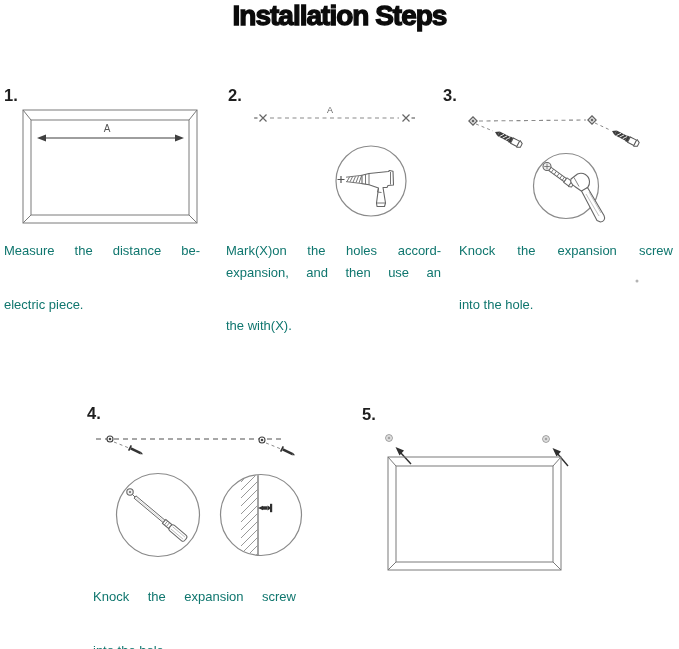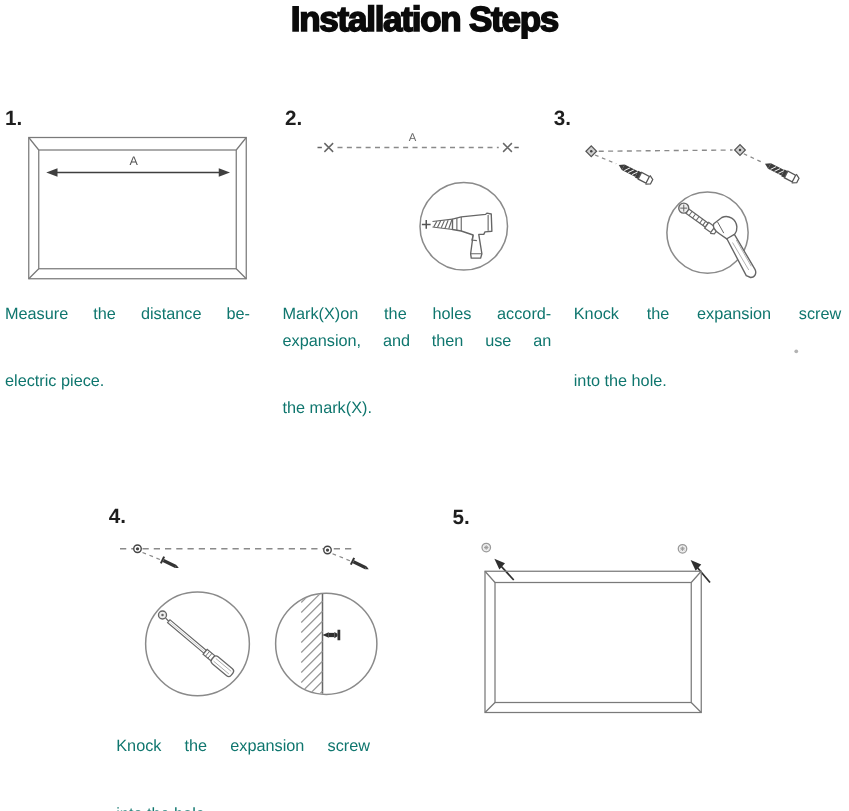--- a/index.html
+++ b/index.html
@@ -191,21 +191,21 @@
   </svg>
 
   <div class="tb" style="left:4px;top:240px;width:196px;">
     <div class="ln">Measure the distance be-</div>
     <div class="ln">electric piece.</div>
   </div>
 
   <div class="tb" style="left:226px;top:240px;width:215px;">
     <div class="ln">Mark(X)on the holes accord-</div>
     <div class="ln">expansion, and then use an</div>
-    <div class="ln">the mark(X).</div>
+    <div class="ln">the with(X).</div>
   </div>
 
   <div class="tb" style="left:459px;top:240px;width:214px;">
     <div class="ln">Knock the expansion screw</div>
     <div class="ln">into the hole.</div>
   </div>
 
   <div class="tb" style="left:93px;top:586px;width:203px;">
     <div class="ln">Knock the expansion screw</div>
     <div class="ln">into the hole.</div>

